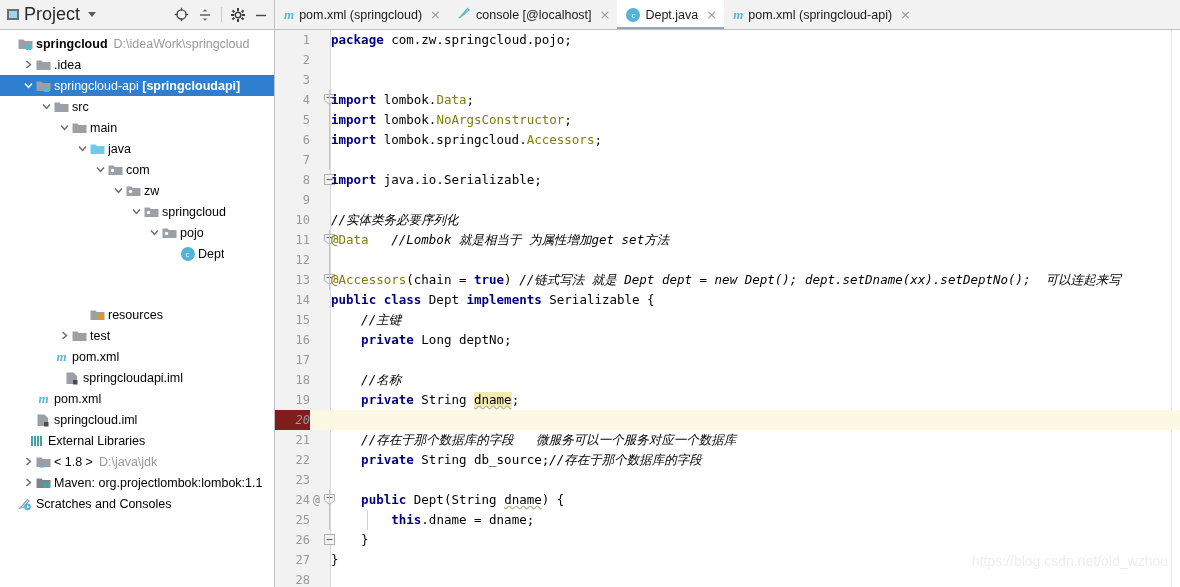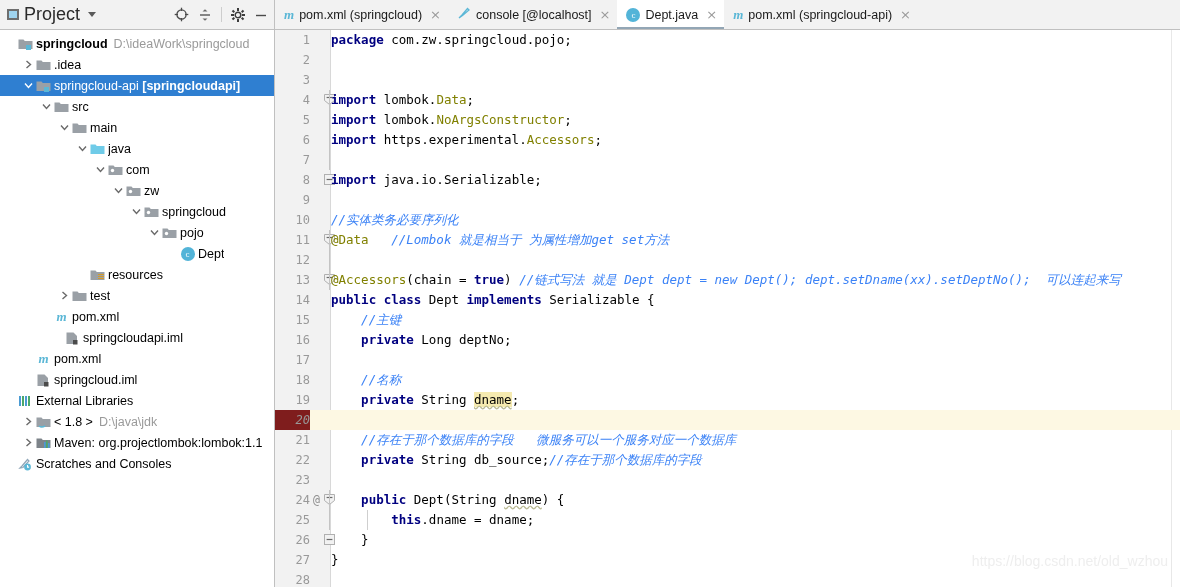--- a/index.html
+++ b/index.html
@@ -130,21 +130,21 @@
     position: absolute; left: 56px; top: 0; height: 20px; line-height: 20px;
     white-space: pre; font-family: "DejaVu Sans Mono", monospace; font-size: 12.5px;
   }
   .iblock { position: absolute; left: 92px; top: 0; width: 1px; height: 20px; background: #cfcfcf; }
 
   
   .kw   { color: #000080; font-weight: bold; }
   .pln  { color: #000000; }
   .typ  { color: #808000; }
   .ann  { color: #808000; }
-  .cmt  { color: #3b82f6; font-style: italic; }
+  .cmt  { color: #000000; font-style: italic; }
   .hl   { background: #f5eab0; }
   .sq   { text-decoration: underline wavy #b9b993; text-decoration-skip-ink: none; }
 
   .watermark {
     position: absolute; right: 12px; bottom: 18px;
     font-size: 14px; color: #eeeeee;
     font-family: "Liberation Sans", sans-serif;
     pointer-events: none; white-space: nowrap;
   }
 </style>
@@ -363,21 +363,21 @@
           </span>
           <span class="ntext">pojo</span>
         </div>
         <div class="node" style="padding-left: 166px;">
           <span class="arrow"></span>
           <span class="nicon">
             <span class="ico-class">c</span>
           </span>
           <span class="ntext">Dept</span>
         </div>
-        <div class="node" style="padding-left: 76px;">
+        <div class="node" style="padding-left: 76px; margin-top: 40px;">
           <span class="arrow"></span>
           <span class="nicon">
             <svg width="15" height="14" viewBox="0 0 15 14">
               <path d="M0.5 2.5h5l1.3 1.6h7.7v8H0.5z" fill="#9aa0a6"></path>
               <g stroke="#d49a2a" stroke-width="1">
                 <line x1="8" y1="6.5" x2="14" y2="6.5"></line>
                 <line x1="8" y1="8.5" x2="14" y2="8.5"></line>
                 <line x1="8" y1="10.5" x2="14" y2="10.5"></line>
               </g>
             </svg>
@@ -424,21 +424,21 @@
         <div class="node" style="padding-left: 22px;">
           <span class="arrow"></span>
           <span class="nicon">
             <svg width="15" height="14" viewBox="0 0 15 14">
               <path d="M1.5 1.5h7l3.5 3.5v8h-10.5z" fill="#9aa0a6"></path>
               <rect x="8" y="9" width="4.5" height="4.5" fill="#4a4a4a"></rect>
             </svg>
           </span>
           <span class="ntext">springcloud.iml</span>
         </div>
-        <div class="node" style="padding-left: 4px; align-items: center;">
+        <div class="node" style="padding-left: 16px; align-items: center;">
           <span class="arrow"></span>
           <span class="nicon">
             <svg width="15" height="14" viewBox="0 0 15 14">
               <rect x="1" y="2" width="2" height="10" fill="#4a9bd4"></rect>
               <rect x="4" y="2" width="2" height="10" fill="#4ba86a"></rect>
               <rect x="7" y="2" width="2" height="10" fill="#4a9bd4"></rect>
               <rect x="10" y="2" width="2" height="10" fill="#4ba86a"></rect>
             </svg>
           </span>
           <span class="ntext">External Libraries</span>
@@ -515,21 +515,21 @@
             <span class="code"><span class="kw">import </span><span class="pln">lombok.</span><span class="typ">Data</span><span class="pln">;</span></span>
           </div>
           <div class="ln">
             <span class="num">5</span>
             <span class="foldline"></span>
             <span class="code"><span class="kw">import </span><span class="pln">lombok.</span><span class="typ">NoArgsConstructor</span><span class="pln">;</span></span>
           </div>
           <div class="ln">
             <span class="num">6</span>
             <span class="foldline"></span>
-            <span class="code"><span class="kw">import </span><span class="pln">https.experimental.</span><span class="typ">Accessors</span><span class="pln">;</span></span>
+            <span class="code"><span class="kw">import </span><span class="pln">lombok.springcloud.</span><span class="typ">Accessors</span><span class="pln">;</span></span>
           </div>
           <div class="ln">
             <span class="num">7</span>
             <span class="foldline"></span>
             <span class="code"></span>
           </div>
           <div class="ln">
             <span class="num">8</span>
             <span class="fold"><svg width="13" height="13" viewBox="0 0 13 13">
                 <rect x="1.5" y="1.5" width="10" height="10" fill="#f2f2f2" stroke="#b0b0b0" stroke-width="1"></rect>

